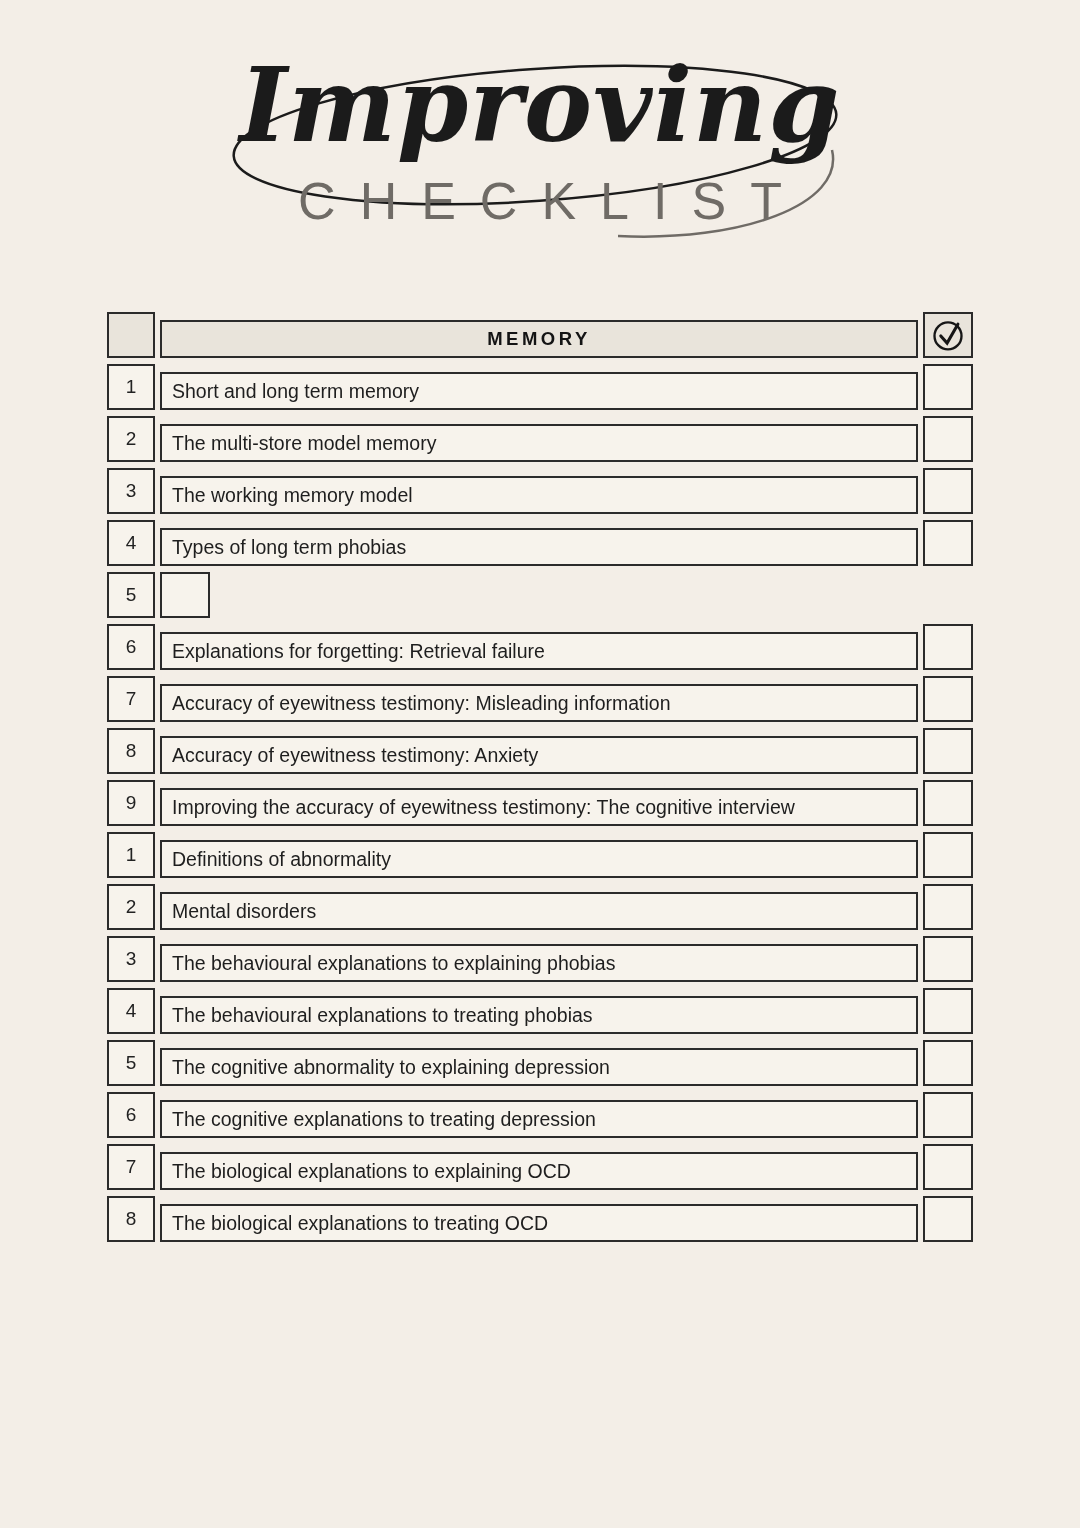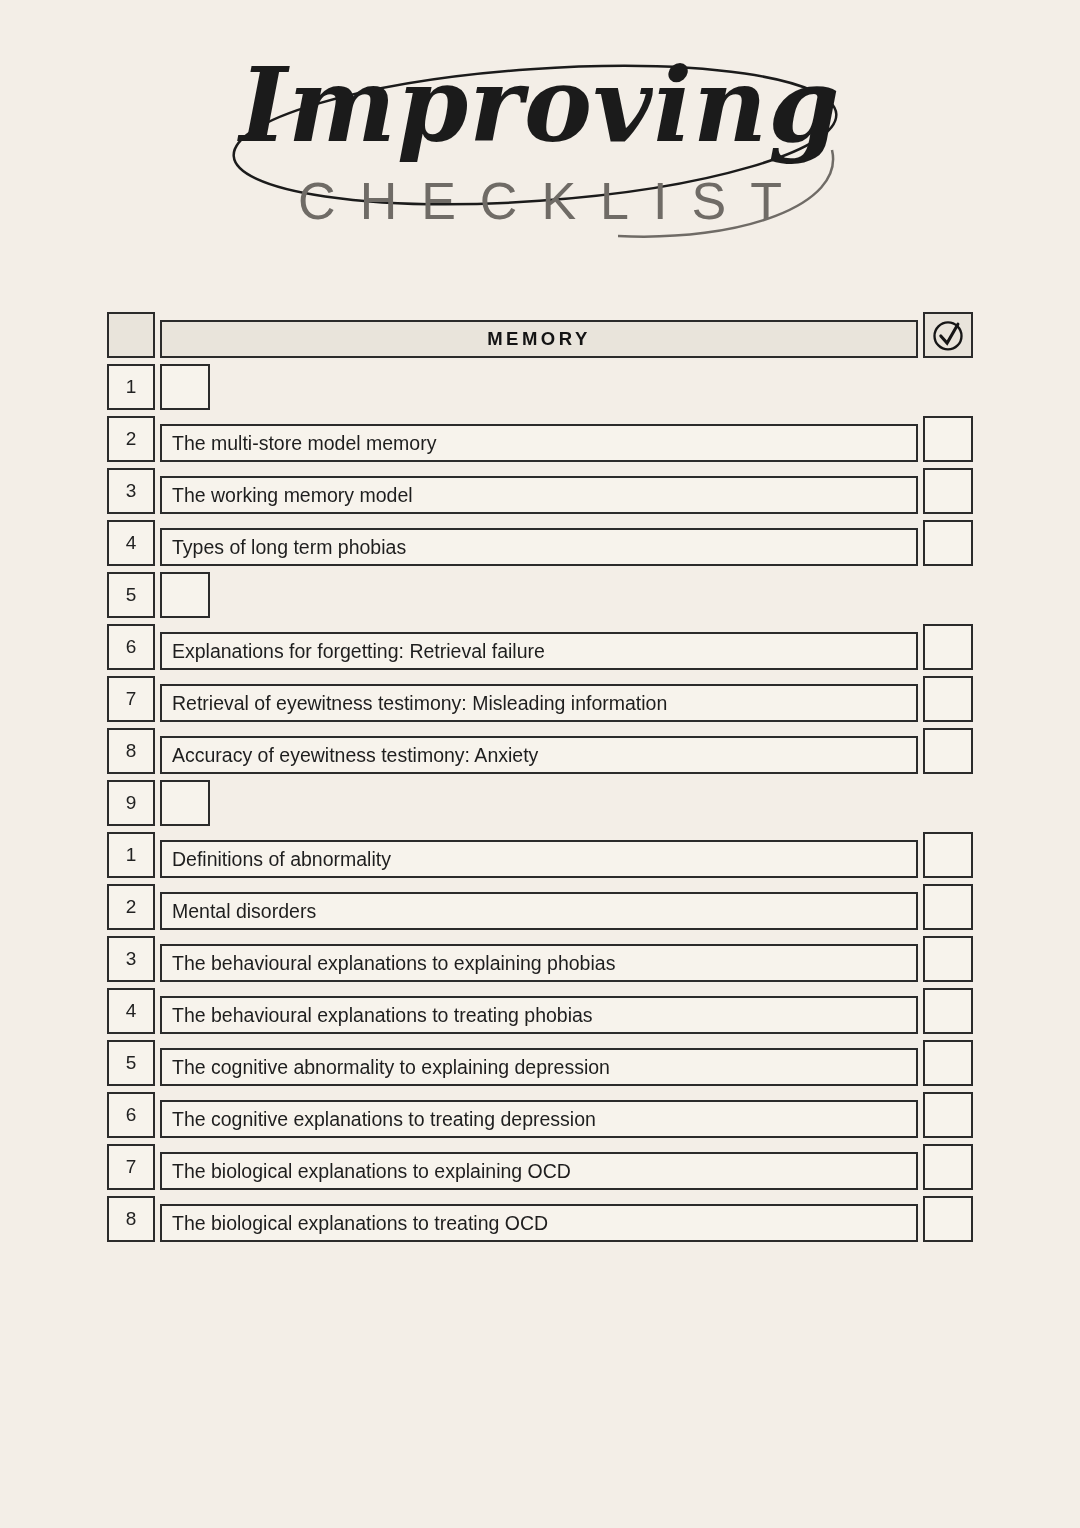--- a/index.html
+++ b/index.html
@@ -114,20 +114,21 @@
     <div class="cell check">
       <svg width="36" height="36" viewBox="0 0 40 40">
         <circle cx="20" cy="21" r="15" fill="none" stroke="#161616" stroke-width="2.6"></circle>
         <path d="M12 21 L19 29 L31 8" fill="none" stroke="#161616" stroke-width="3.4" stroke-linecap="round"></path>
       </svg>
     </div>
   </div>
 
   <div class="row">
     <div class="cell num">1</div>
+    <div class="cell text">Short and long term memory</div>
     <div class="cell check"></div>
   </div>
   <div class="row">
     <div class="cell num">2</div>
     <div class="cell text">The multi-store model memory</div>
     <div class="cell check"></div>
   </div>
   <div class="row">
     <div class="cell num">3</div>
     <div class="cell text">The working memory model</div>
@@ -142,30 +143,31 @@
     <div class="cell num">5</div>
     <div class="cell check"></div>
   </div>
   <div class="row">
     <div class="cell num">6</div>
     <div class="cell text">Explanations for forgetting: Retrieval failure</div>
     <div class="cell check"></div>
   </div>
   <div class="row">
     <div class="cell num">7</div>
-    <div class="cell text">Retrieval of eyewitness testimony: Misleading information</div>
+    <div class="cell text">Accuracy of eyewitness testimony: Misleading information</div>
     <div class="cell check"></div>
   </div>
   <div class="row">
     <div class="cell num">8</div>
     <div class="cell text">Accuracy of eyewitness testimony: Anxiety</div>
     <div class="cell check"></div>
   </div>
   <div class="row">
     <div class="cell num">9</div>
+    <div class="cell text">Improving the accuracy of eyewitness testimony: The cognitive interview</div>
     <div class="cell check"></div>
   </div>
 
 
   <div class="row">
     <div class="cell num">1</div>
     <div class="cell text">Definitions of abnormality</div>
     <div class="cell check"></div>
   </div>
   <div class="row">

